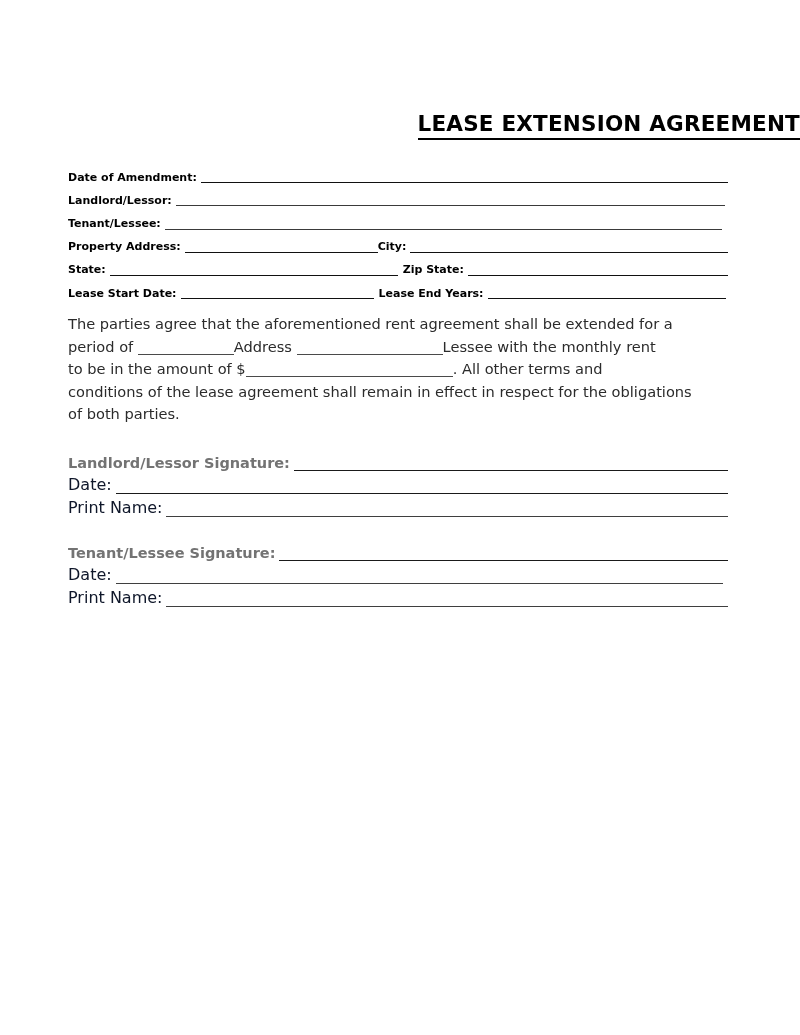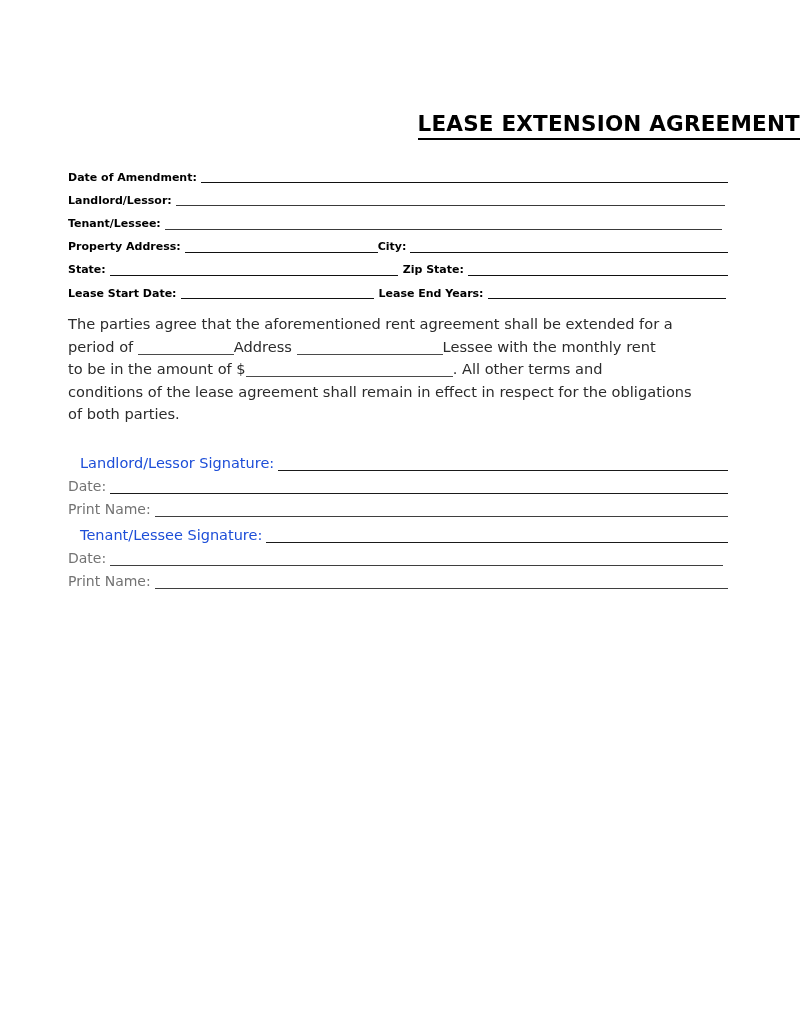--- a/index.html
+++ b/index.html
@@ -101,45 +101,44 @@
   .blank.years  { width: 146px; }
   .blank.amount { width: 207px; }
 
   
   .sig-block {
     position: absolute;
     left: 68px;
     width: 660px;
   }
   #landlord-block { top: 448px; }
-  #tenant-block   { top: 520px; }
+  #tenant-block   { top: 538px; }
 
   .sig-row {
     display: flex;
     align-items: flex-end;
     height: 23px;
     white-space: nowrap;
   }
   .sig-label-bold {
     font-size: 14.5px;
-    font-weight: normal;
-    color: #1d4ed8;
-    line-height: 1.05;
-    flex: 0 0 auto;
-    padding-right: 4px;
-    margin-left: 12px;
-  }
-  .sig-label {
-    font-size: 14px;
-    font-weight: normal;
+    font-weight: bold;
     color: #737373;
     line-height: 1.05;
     flex: 0 0 auto;
     padding-right: 4px;
   }
+  .sig-label {
+    font-size: 16px;
+    font-weight: normal;
+    color: #0f172a;
+    line-height: 1.05;
+    flex: 0 0 auto;
+    padding-right: 4px;
+  }
   .srule {
     flex: 1 1 auto;
     border-bottom: 1.6px solid #3f3f3f;
     height: 15px;
   }
   .srule.dark { border-bottom-color: #1a1a1a; }
 </style>
 </head>
 <body>
 

